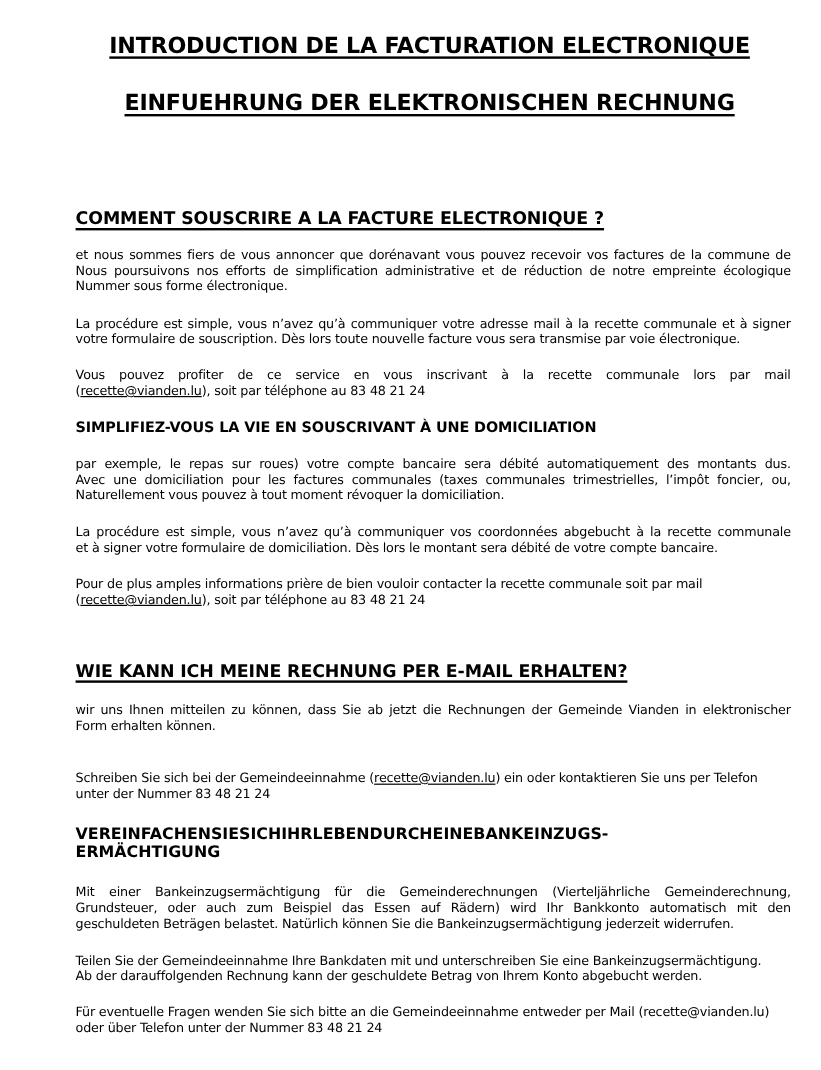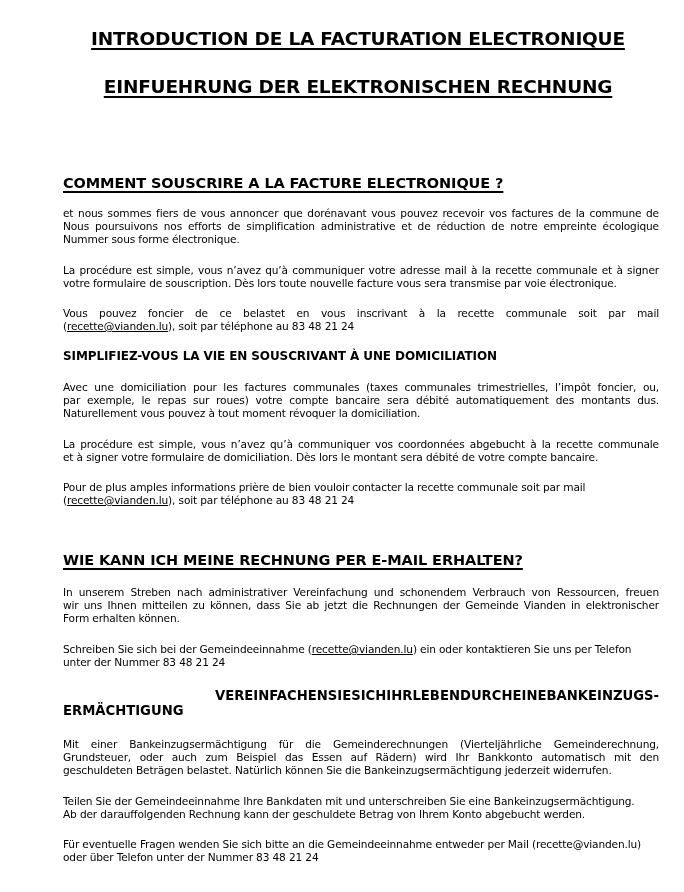--- a/index.html
+++ b/index.html
@@ -56,21 +56,21 @@
     .h-justify {
       position: absolute;
       left: 47px;
       width: 596px;
       font-weight: bold;
       font-size: 13.2px;
       line-height: 15px;
     }
     .h-justify .line1 {
       display: flex;
-      justify-content: flex-end;
+      justify-content: flex-start;
     }
     .para {
       position: absolute;
       left: 47px;
       width: 596px;
       font-size: 10.6px;
       line-height: 13px;
       letter-spacing: -0.15px;
     }
     .line {
@@ -111,60 +111,59 @@
 
   <div class="para" style="top:264px;">
     <span class="jline">La procédure est simple, vous n’avez qu’à communiquer votre adresse mail à la recette communale et à signer</span>
     <span class="line">votre formulaire de souscription. Dès lors toute nouvelle facture vous sera transmise par voie électronique.</span>
   </div>
 
   <div class="para" style="top:307px;">
     <span class="jflex">
       <span>Vous</span>
       <span>pouvez</span>
-      <span>foncier</span>
+      <span>profiter</span>
       <span>de</span>
       <span>ce</span>
-      <span>belastet</span>
+      <span>service</span>
       <span>en</span>
       <span>vous</span>
       <span>inscrivant</span>
       <span>à</span>
       <span>la</span>
       <span>recette</span>
       <span>communale</span>
-      <span>soit</span>
+      <span>lors</span>
       <span>par</span>
       <span>mail</span>
     </span>
     <span class="line"><span>(</span><a class="mail">recette@vianden.lu</a><span>), soit par téléphone au 83 48 21 24</span></span>
   </div>
 
   <div class="h-plain" style="top:349px;">SIMPLIFIEZ-VOUS LA VIE EN SOUSCRIVANT À UNE DOMICILIATION</div>
 
   <div class="para" style="top:381px;">
+    <span class="jline">par exemple, le repas sur roues) votre compte bancaire sera débité automatiquement des montants dus.</span>
     <span class="jline">Avec une domiciliation pour les factures communales (taxes communales trimestrielles, l’impôt foncier, ou,</span>
-    <span class="jline">par exemple, le repas sur roues) votre compte bancaire sera débité automatiquement des montants dus.</span>
     <span class="line">Naturellement vous pouvez à tout moment révoquer la domiciliation.</span>
   </div>
 
   <div class="para" style="top:438px;">
     <span class="jline">La procédure est simple, vous n’avez qu’à communiquer vos coordonnées abgebucht à la recette communale</span>
     <span class="line">et à signer votre formulaire de domiciliation. Dès lors le montant sera débité de votre compte bancaire.</span>
   </div>
 
   <div class="para" style="top:481px;">
     <span class="line">Pour de plus amples informations prière de bien vouloir contacter la recette communale soit par mail</span>
     <span class="line"><span>(</span><a class="mail">recette@vianden.lu</a><span>), soit par téléphone au 83 48 21 24</span></span>
   </div>
 
   <div class="h-ul" style="top:552px;">WIE KANN ICH MEINE RECHNUNG PER E-MAIL ERHALTEN?</div>
 
   <div class="para" style="top:586px;">
-    <span class="jline">In unserem Streben nach administrativer Vereinfachung und schonendem Verbrauch von Ressourcen, freuen</span>
     <span class="jline">wir uns Ihnen mitteilen zu können, dass Sie ab jetzt die Rechnungen der Gemeinde Vianden in elektronischer</span>
     <span class="line">Form erhalten können.</span>
   </div>
 
   <div class="para" style="top:643px;">
     <span class="line"><span>Schreiben Sie sich bei der Gemeindeeinnahme (</span><a class="mail">recette@vianden.lu</a><span>) ein oder kontaktieren Sie uns per Telefon</span></span>
     <span class="line">unter der Nummer 83 48 21 24</span>
   </div>
 
   <div class="h-justify" style="top:688px;">

